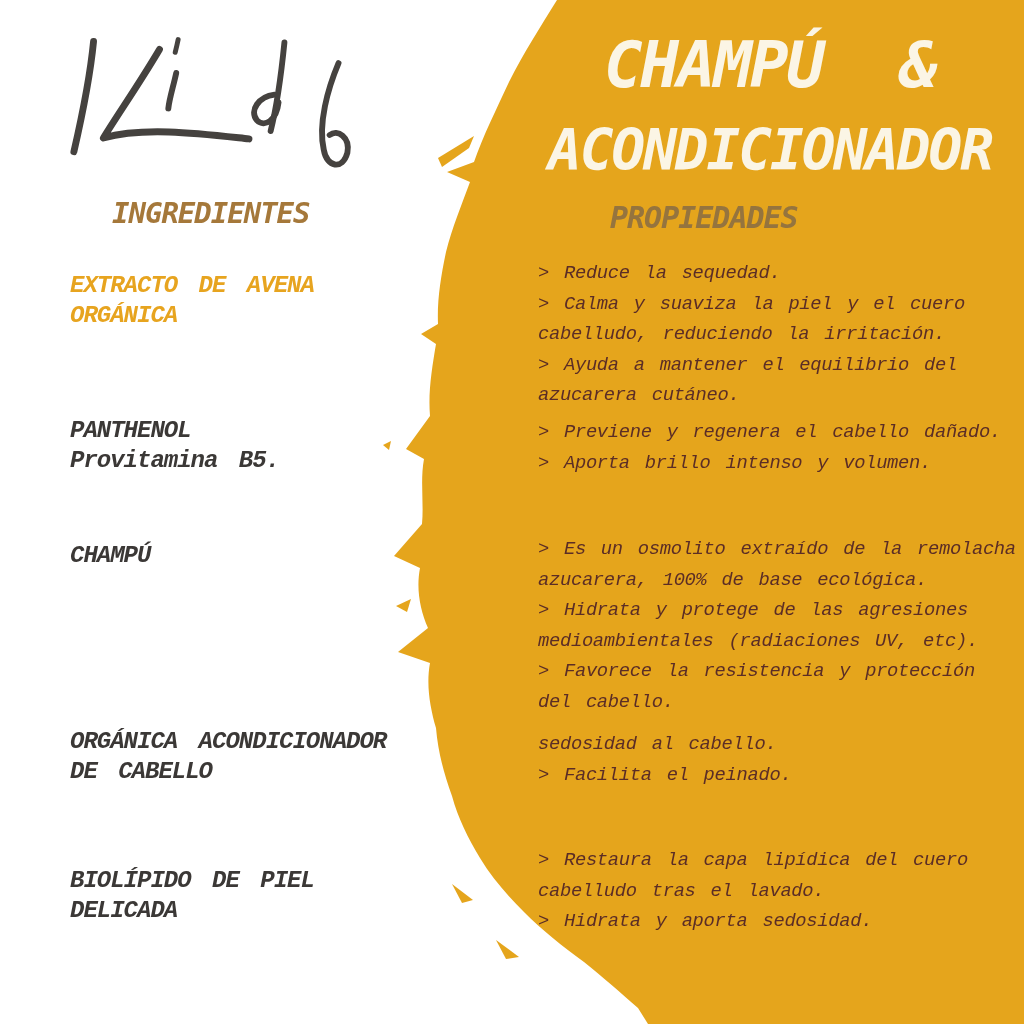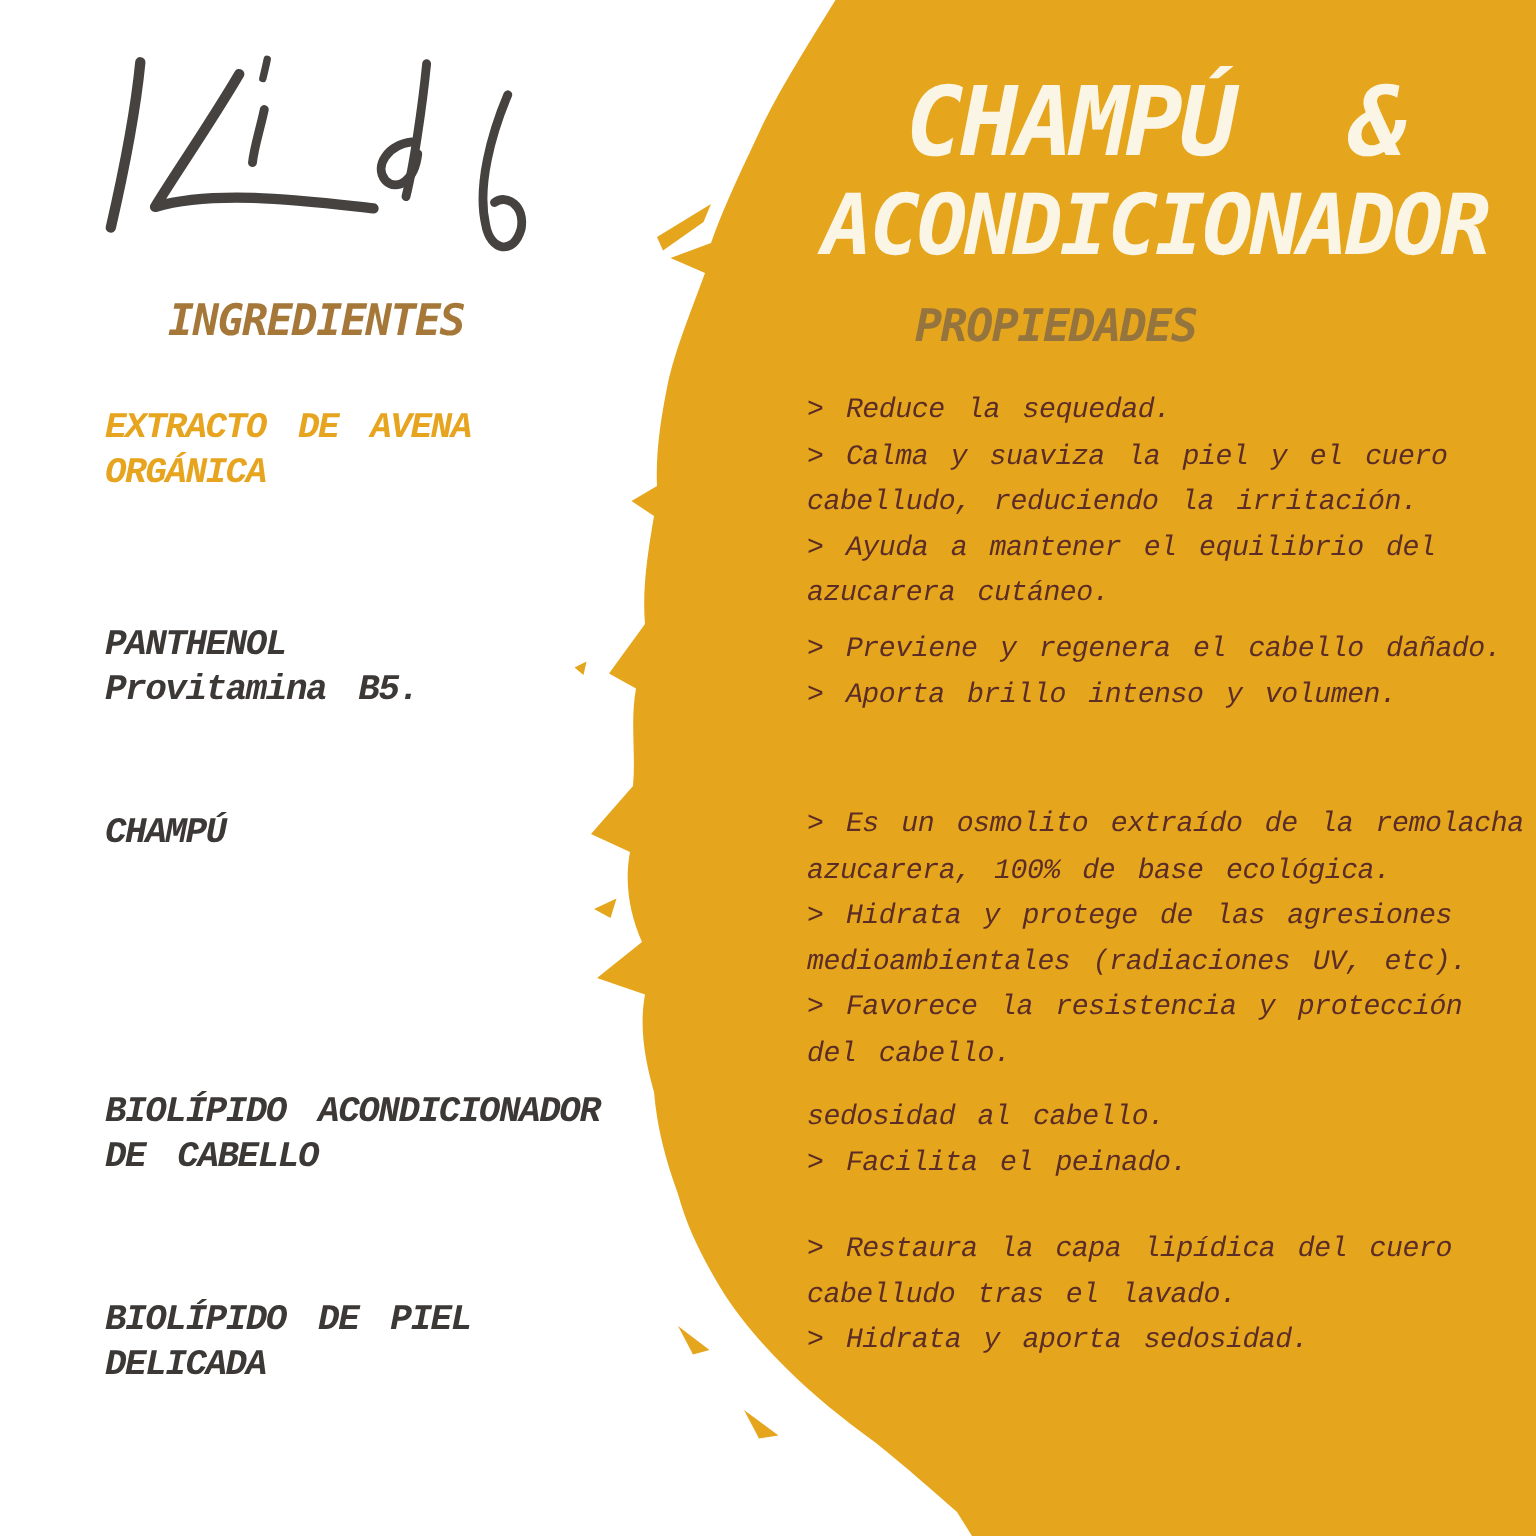--- a/index.html
+++ b/index.html
@@ -26,21 +26,21 @@
     font-weight:bold;font-style:italic;letter-spacing:-1px;white-space:nowrap;
   }
   .ing-heading{left:112px;top:196px;font-size:29px;color:var(--tan);}
   .prop-heading{left:610px;top:200px;font-size:30px;color:var(--brown);}
 
   .title{
     position:absolute;left:520px;width:500px;text-align:center;
     font-family:"DejaVu Sans Mono",monospace;font-weight:bold;font-style:italic;
     color:var(--cream);white-space:nowrap;letter-spacing:-2px;
   }
-  .title-1{top:30px;font-size:64px;line-height:1.1;word-spacing:40px;margin-top:17px;}
+  .title-1{top:30px;font-size:64px;line-height:1.1;word-spacing:40px;}
   .title-2{top:120px;font-size:56px;line-height:1.1;word-spacing:6px;}
 
   .ing{
     position:absolute;left:70px;
     font-weight:bold;font-style:italic;font-size:24px;line-height:30px;
     color:var(--dark);word-spacing:8px;letter-spacing:-1px;white-space:nowrap;
   }
   .ing.accent{color:var(--accent);}
 
   .prop{
@@ -105,21 +105,21 @@
     <div>ORGÁNICA</div>
   </div>
   <div class="ing" style="top:416px;">
     <div>PANTHENOL</div>
     <div>Provitamina B5.</div>
   </div>
   <div class="ing" style="top:541px;">
     <div>CHAMPÚ</div>
   </div>
   <div class="ing" style="top:727px;">
-    <div>BIOLÍPIDO ACONDICIONADOR</div>
+    <div>ORGÁNICA ACONDICIONADOR</div>
     <div>DE CABELLO</div>
   </div>
   <div class="ing" style="top:866px;">
     <div>BIOLÍPIDO DE PIEL</div>
     <div>DELICADA</div>
   </div>
 
   <div class="prop" style="top:258px;">
     <div>&gt; Reduce la sequedad.</div>
     <div>&gt; Calma y suaviza la piel y el cuero</div>
@@ -136,19 +136,19 @@
     <div>azucarera, 100% de base ecológica.</div>
     <div>&gt; Hidrata y protege de las agresiones</div>
     <div>medioambientales (radiaciones UV, etc).</div>
     <div>&gt; Favorece la resistencia y protección</div>
     <div>del cabello.</div>
   </div>
   <div class="prop" style="top:729px;">
     <div>sedosidad al cabello.</div>
     <div>&gt; Facilita el peinado.</div>
   </div>
-  <div class="prop" style="top:817px;">
+  <div class="prop" style="top:845px;">
     <div>&gt; Restaura la capa lipídica del cuero</div>
     <div>cabelludo tras el lavado.</div>
     <div>&gt; Hidrata y aporta sedosidad.</div>
   </div>
 
 </div>
 
 </body></html>

